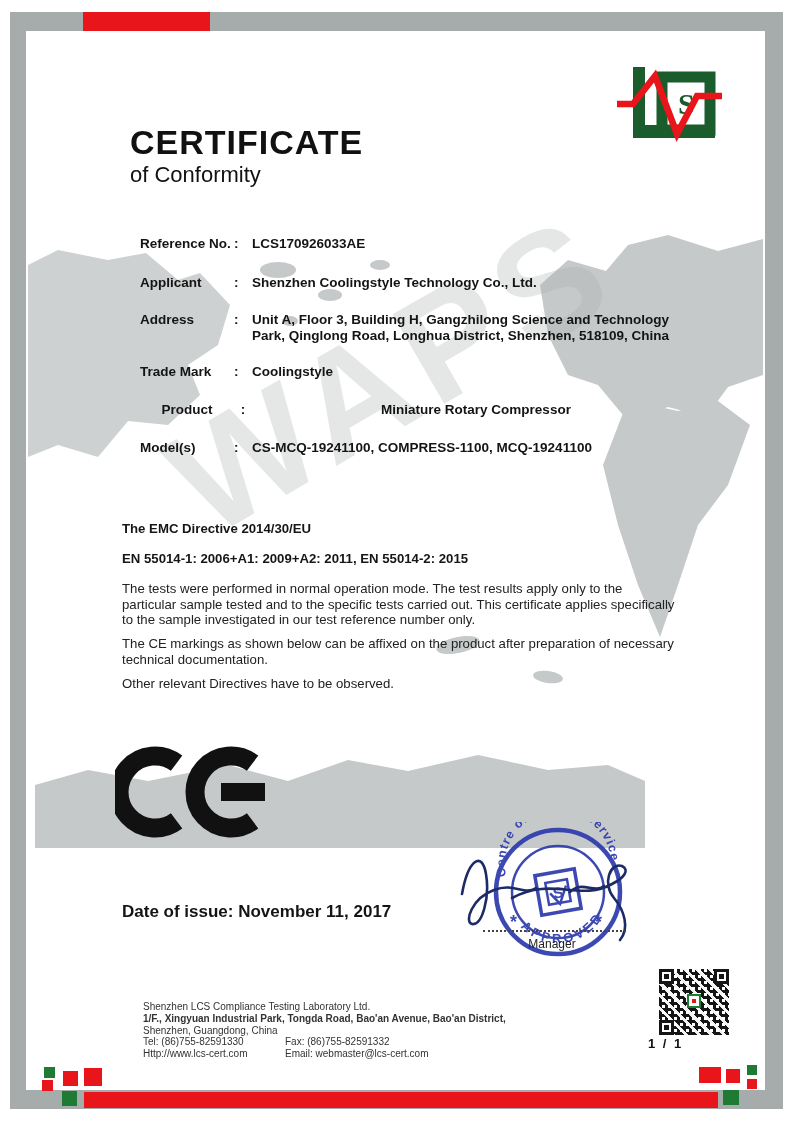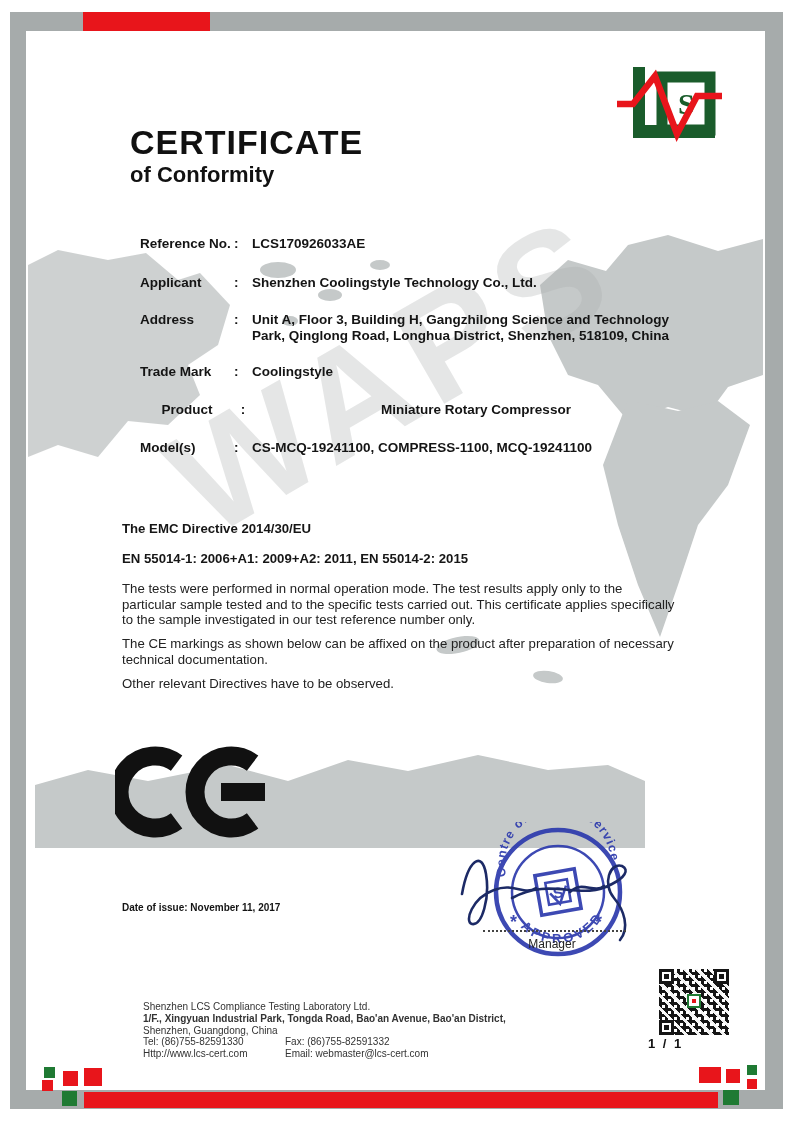--- a/index.html
+++ b/index.html
@@ -23,33 +23,33 @@
   .bar-bottom{left:10px;top:1090px;width:773px;height:19px;}
   .red-top{position:absolute;left:83px;top:12px;width:127px;height:19px;background:#e8151b;}
   .red-bottom{position:absolute;left:84px;top:1092px;width:634px;height:16px;background:#e8151b;}
   .sq{position:absolute;}
   .sq-red{background:#e8151b;}
   .sq-green{background:#1f7a33;}
   
   .logo{position:absolute;left:615px;top:62px;}
   .title-block{position:absolute;left:130px;top:124px;}
   .title-main{font-size:34px;font-weight:bold;letter-spacing:1px;color:#111;line-height:36px;}
-  .title-sub{font-size:22px;font-weight:bold;color:#111;line-height:24px;margin-top:3px;}
+  .title-sub{font-size:22px;font-weight:normal;color:#111;line-height:24px;margin-top:3px;}
   
   .field-row{position:absolute;left:122px;display:flex;font-size:13.5px;font-weight:bold;color:#141414;line-height:15.5px;padding-left:18px;}
   .field-label{width:94px;flex:0 0 94px;}
   .field-sep{width:18px;flex:0 0 18px;}
   .field-value{width:448px;}
   
   .para{position:absolute;left:122px;width:556px;font-size:13.2px;line-height:15.6px;color:#222;}
   .para.bold{font-weight:bold;color:#161616;}
   
   .ce{position:absolute;left:115px;top:746px;}
   .sr-only{position:absolute;width:1px;height:1px;overflow:hidden;clip:rect(0 0 0 0);}
-  .date-line{position:absolute;left:122px;top:902px;font-size:10px;font-weight:bold;color:#141414;}
+  .date-line{position:absolute;left:122px;top:902px;font-size:17px;font-weight:bold;color:#141414;}
   
   .stamp{position:absolute;left:478px;top:822px;opacity:.92;}
   .signature{position:absolute;left:452px;top:836px;}
   .sign-line{position:absolute;left:483px;top:930px;width:143px;border-bottom:2px dotted #444;}
   .manager{position:absolute;left:512px;top:937px;width:80px;text-align:center;font-size:12px;color:#222;}
   
   .footer{position:absolute;left:143px;top:1001px;font-size:10px;line-height:11.8px;color:#333;}
   .footer .bold{font-weight:bold;}
   .f-row{display:flex;}
   .f-col1{width:142px;flex:0 0 142px;}

